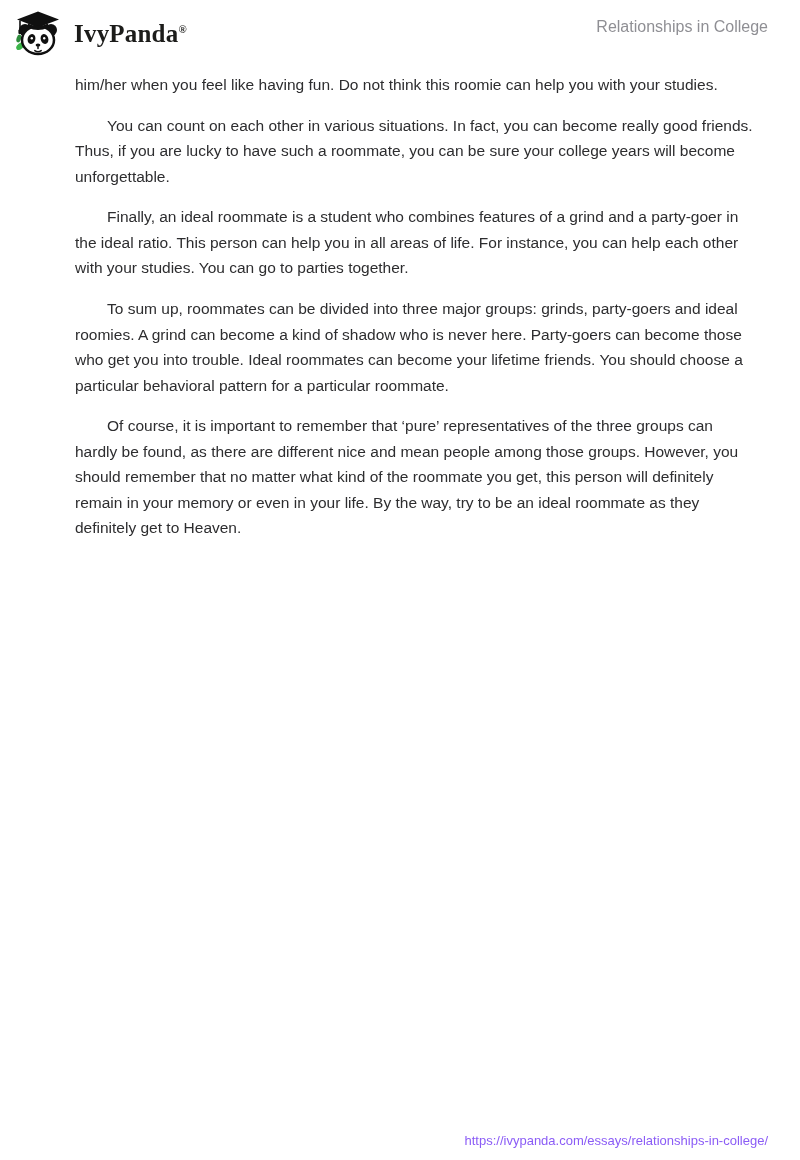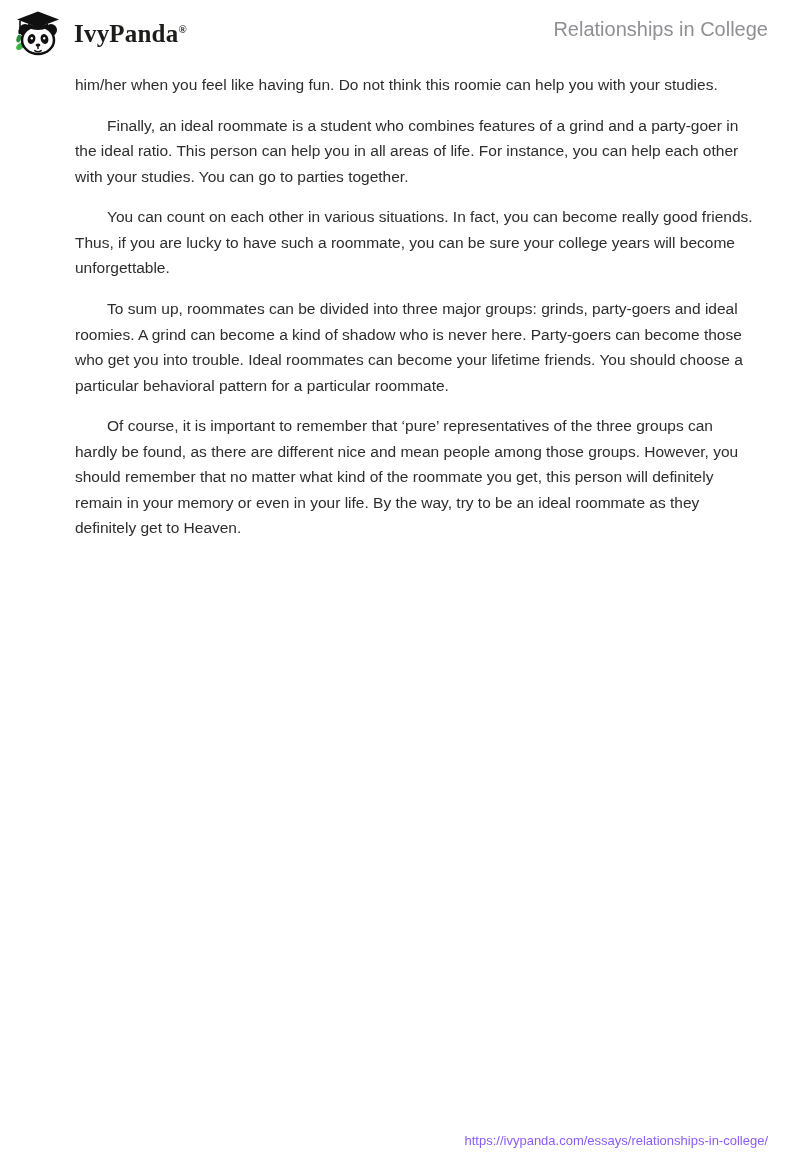--- a/index.html
+++ b/index.html
@@ -35,21 +35,21 @@
     letter-spacing: 0.2px;
   }
   .reg {
     font-size: 11px;
     vertical-align: super;
     font-weight: bold;
   }
   .page-title {
     margin-left: auto;
     color: #8f8f94;
-    font-size: 20px;
+    font-size: 16px;
     align-self: flex-start;
     padding-top: 8px;
   }
   .article {
     padding: 8px 44px 0 75px;
     color: #2d2d2f;
     font-size: 15.5px;
     line-height: 1.65;
   }
   .article p {
@@ -96,19 +96,19 @@
         <rect x="4.4" y="19.5" width="3.2" height="4.5" rx="1" fill="#101010"></rect>
       </svg>
     </span>
     <span class="brand"><span>IvyPanda</span><span class="reg">®</span></span>
   </a>
   <span class="page-title">Relationships in College</span>
 </div>
 
 <div class="article">
   <p class="no-indent">him/her when you feel like having fun. Do not think this roomie can help you with your studies.</p>
+  <p>You can count on each other in various situations. In fact, you can become really good friends. Thus, if you are lucky to have such a roommate, you can be sure your college years will become unforgettable.</p>
   <p>Finally, an ideal roommate is a student who combines features of a grind and a party-goer in the ideal ratio. This person can help you in all areas of life. For instance, you can help each other with your studies. You can go to parties together.</p>
-  <p>You can count on each other in various situations. In fact, you can become really good friends. Thus, if you are lucky to have such a roommate, you can be sure your college years will become unforgettable.</p>
   <p>To sum up, roommates can be divided into three major groups: grinds, party-goers and ideal roomies. A grind can become a kind of shadow who is never here. Party-goers can become those who get you into trouble. Ideal roommates can become your lifetime friends. You should choose a particular behavioral pattern for a particular roommate.</p>
   <p>Of course, it is important to remember that ‘pure’ representatives of the three groups can hardly be found, as there are different nice and mean people among those groups. However, you should remember that no matter what kind of the roommate you get, this person will definitely remain in your memory or even in your life. By the way, try to be an ideal roommate as they definitely get to Heaven.</p>
 </div>
 
 <div class="footer-url">https://ivypanda.com/essays/relationships-in-college/</div>
 
 </body></html>

